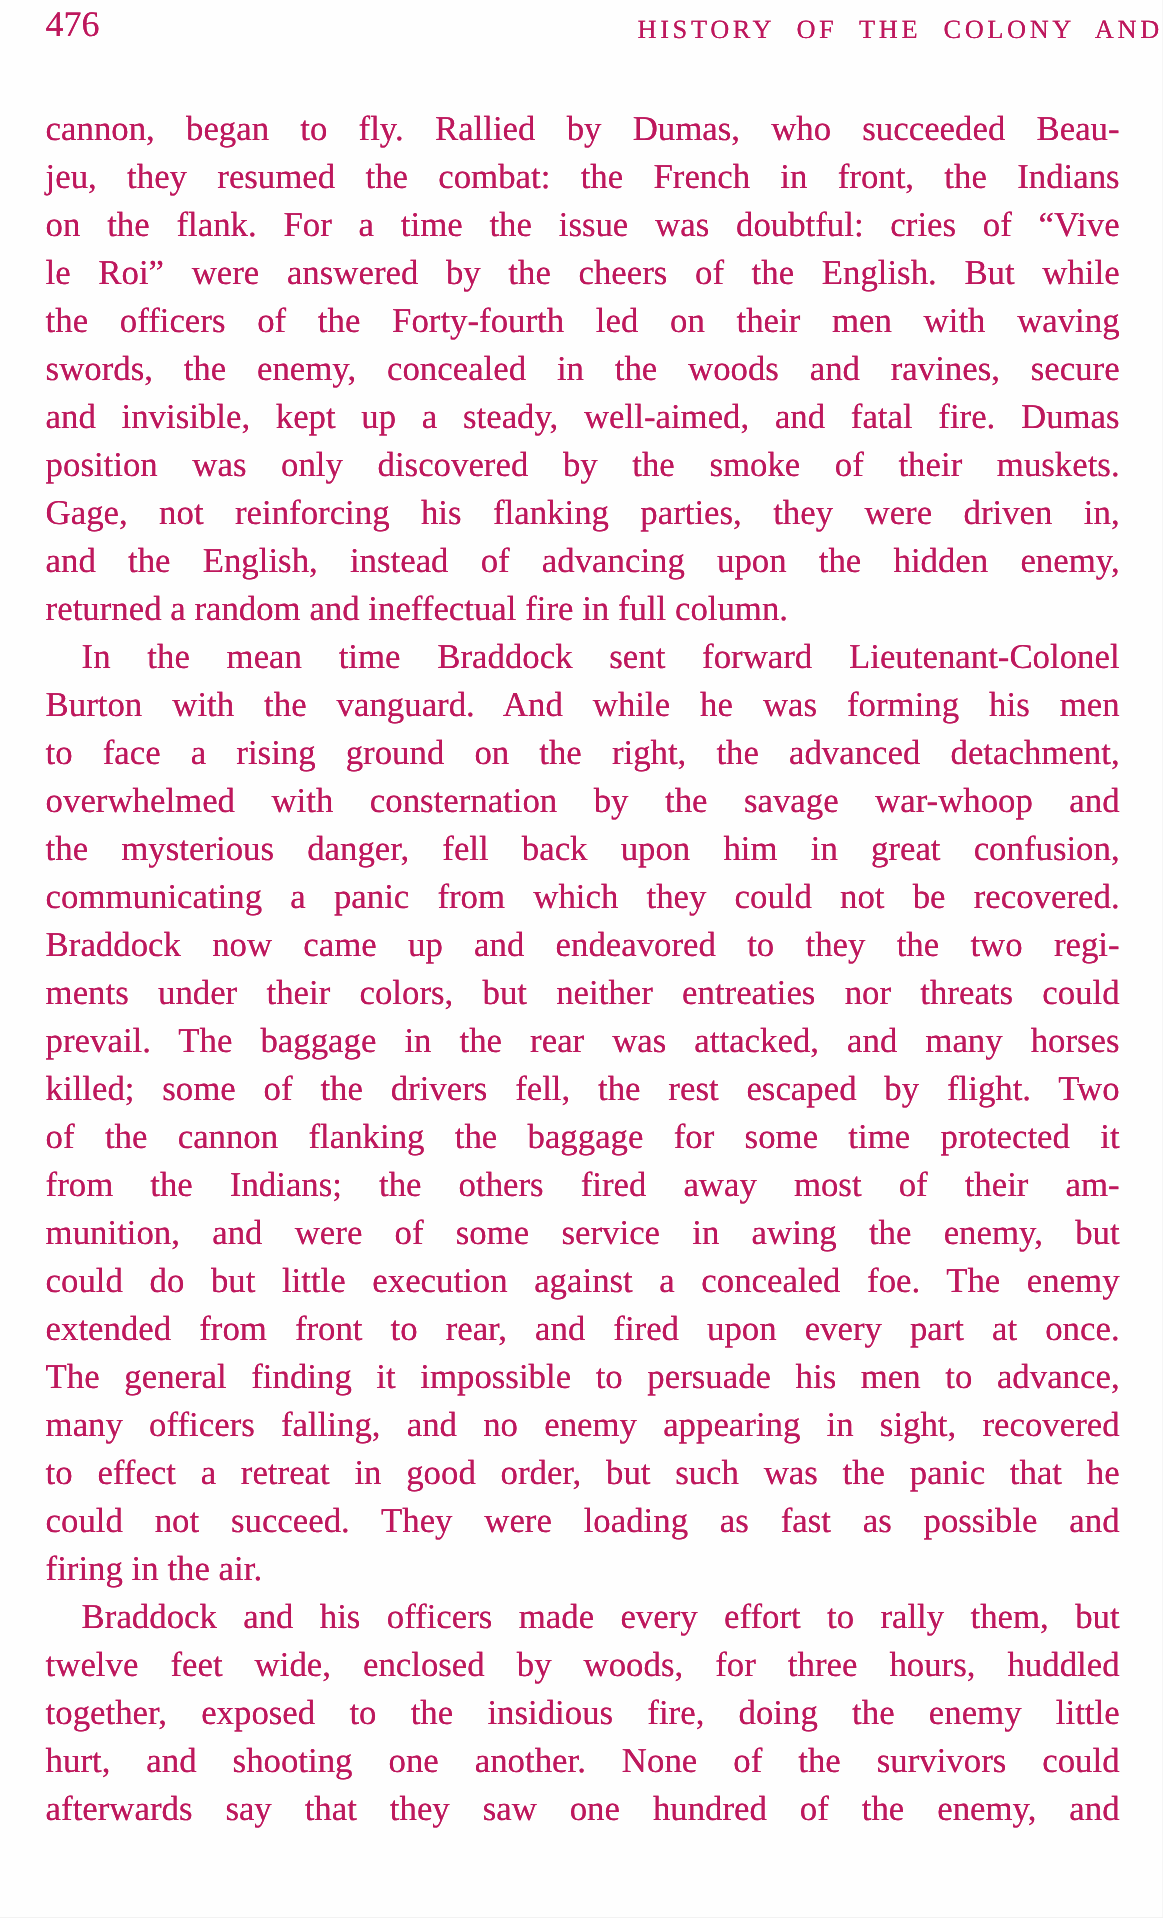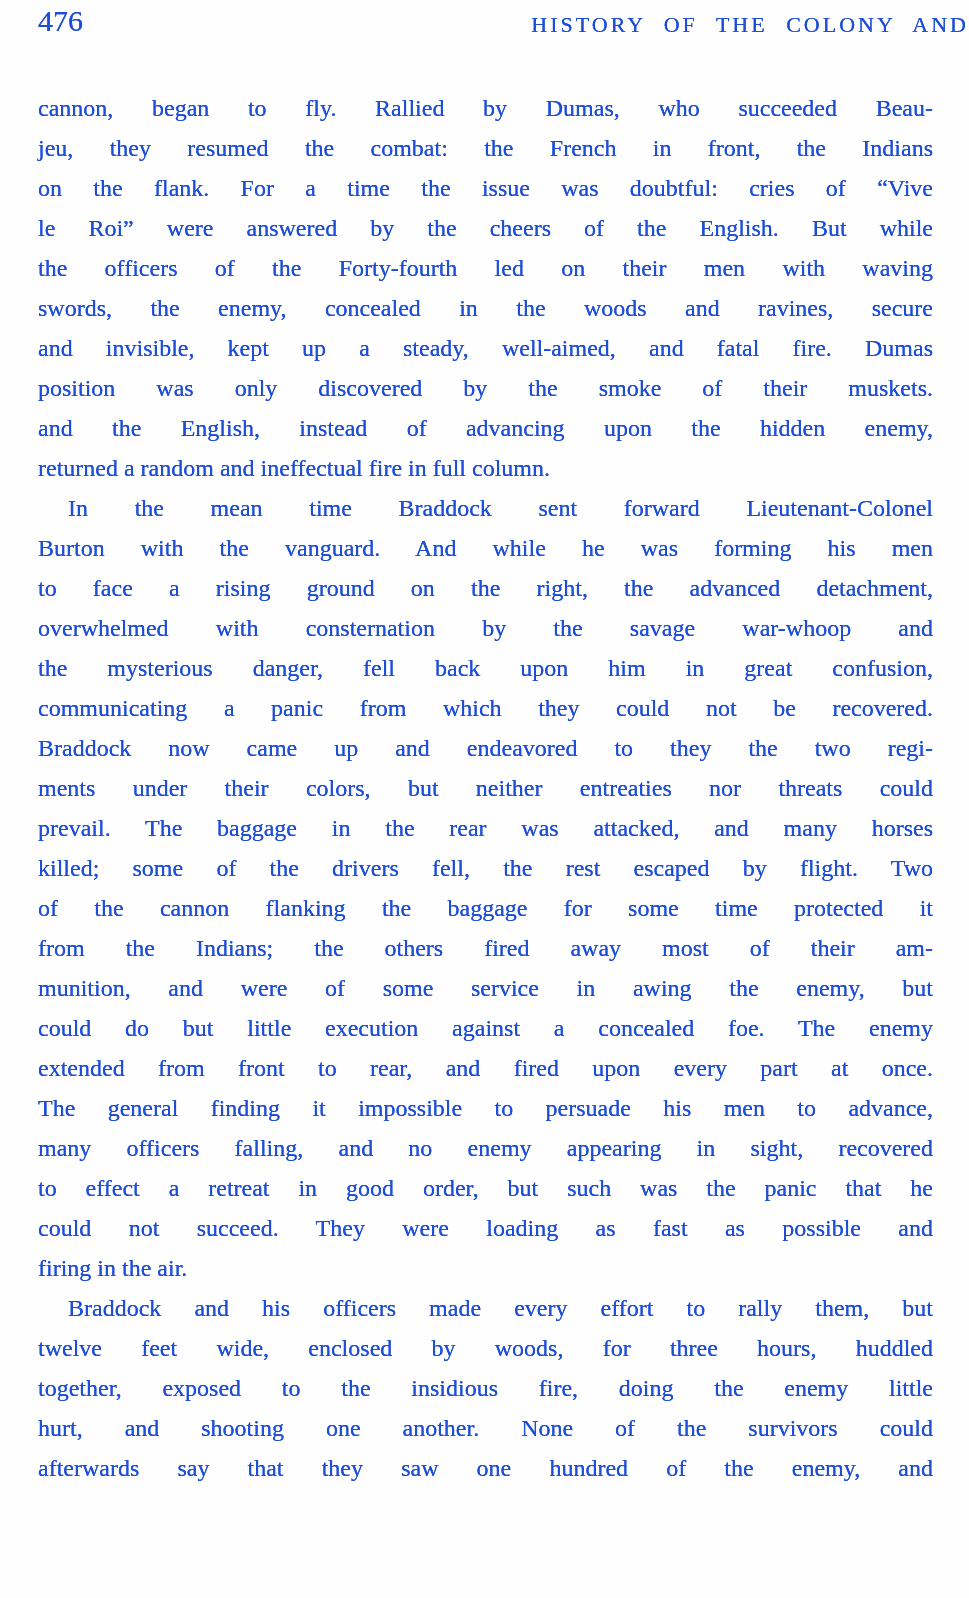--- a/index.html
+++ b/index.html
@@ -6,21 +6,21 @@
     margin: 0;
     padding: 0;
     background: #e8e8e8;
   }
   .page {
     position: relative;
     width: 969px;
     height: 1598px;
     margin: 0 auto;
     background: #fefefe;
-    color: #1d4ed8;
+    color: #be185d;
     font-family: "Liberation Serif", "DejaVu Serif", serif;
     overflow: hidden;
     text-shadow: 0 0 0.5px currentColor; 
   }
   .pagehead {
     position: absolute;
     top: 0; left: 0; right: 0;
     height: 54px;
   }
   .pagenum {
@@ -41,21 +41,21 @@
     word-spacing: 10px;
   }
   .body-text {
     position: absolute;
     top: 88px;
     left: 38px;
     right: 36px;
   }
   .paragraph { margin: 0; padding: 0; }
   .line {
-    font-size: 24px;
+    font-size: 29px;
     line-height: 40px;
     text-align: justify;
     text-align-last: justify;
     -moz-text-align-last: justify;
   }
   .line.no-just {
     text-align-last: left;
     -moz-text-align-last: left;
   }
   .line.indent {
@@ -73,20 +73,21 @@
   <main class="body-text">
       <div class="paragraph">
         <div class="line">cannon, began to fly.  Rallied by Dumas, who succeeded Beau-</div>
         <div class="line">jeu, they resumed the combat:  the French in front, the Indians</div>
         <div class="line">on the flank.  For a time the issue was doubtful:  cries of “Vive</div>
         <div class="line">le Roi” were answered by the cheers of the English.  But while</div>
         <div class="line">the officers of the Forty-fourth led on their men with waving</div>
         <div class="line">swords, the enemy, concealed in the woods and ravines, secure</div>
         <div class="line">and invisible, kept up a steady, well-aimed, and fatal fire.  Dumas</div>
         <div class="line">position was only discovered by the smoke of their muskets.</div>
+        <div class="line">Gage, not reinforcing his flanking parties, they were driven in,</div>
         <div class="line">and the English, instead of advancing upon the hidden enemy,</div>
         <div class="line no-just">returned a random and ineffectual fire in full column.</div>
       </div>
       <div class="paragraph">
         <div class="line indent">In the mean time Braddock sent forward Lieutenant-Colonel</div>
         <div class="line">Burton with the vanguard.  And while he was forming his men</div>
         <div class="line">to face a rising ground on the right, the advanced detachment,</div>
         <div class="line">overwhelmed with consternation by the savage war-whoop and</div>
         <div class="line">the mysterious danger, fell back upon him in great confusion,</div>
         <div class="line">communicating a panic from which they could not be recovered.</div>

